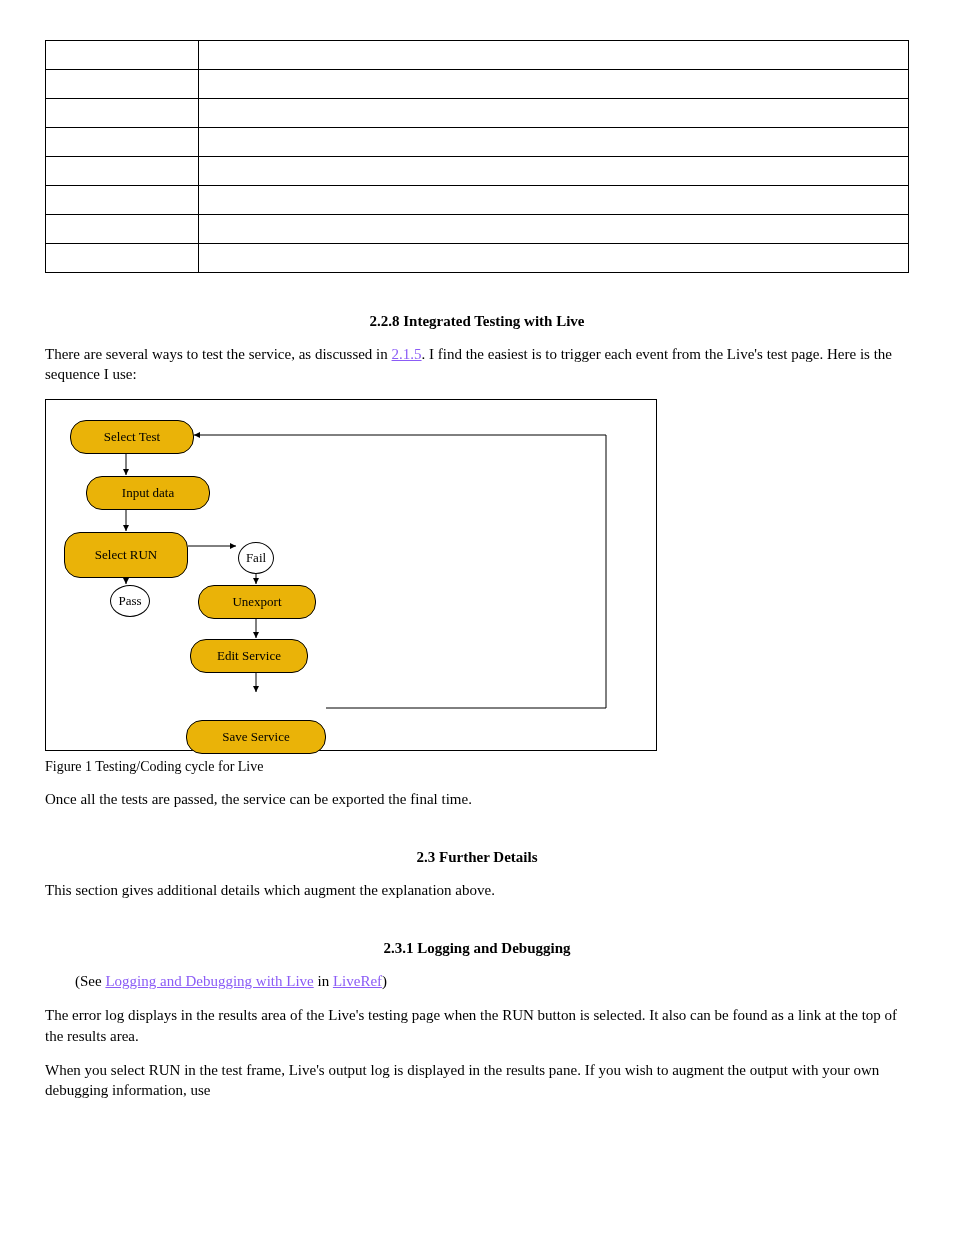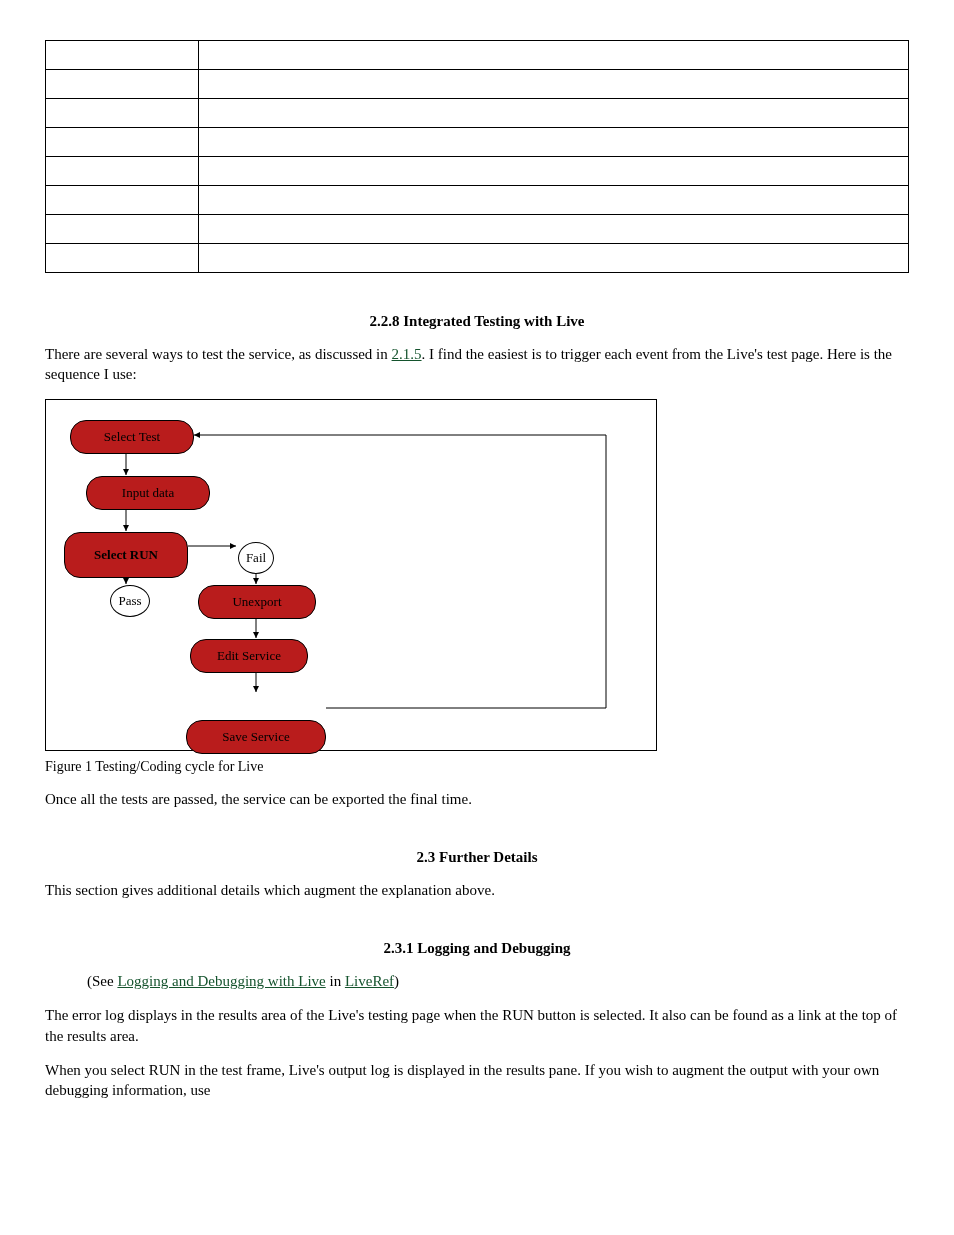--- a/index.html
+++ b/index.html
@@ -31,40 +31,40 @@
     margin-bottom: 12px;
     font-size: 15px;
     text-align: center;
   }
   .para {
     margin: 14px 0;
     line-height: 1.35;
     font-size: 15px;
   }
   .link {
-    color: #14532d;
+    color: #8b5cf6;
     text-decoration: underline;
   }
   .figure-box {
     border: 1px solid #000;
     width: 610px;
     height: 350px;
     position: relative;
     margin: 14px 0 6px 0;
     font-family: "Times New Roman", serif;
   }
   .figcap {
     font-size: 14px;
     margin: 8px 0 0 0;
   }
   .pill {
     position: absolute;
     border: 1px solid #000;
     border-radius: 16px;
-    background: #b91c1c;
+    background: #eab308;
     display: flex;
     align-items: center;
     justify-content: center;
     font-size: 13px;
     box-sizing: border-box;
     padding: 16px 6px;
     white-space: nowrap;
   }
   .circle {
     position: absolute;
@@ -150,37 +150,37 @@
 
     <line x1="210" y1="216" x2="210" y2="238" stroke="#000" stroke-width="1" marker-end="url(#ah)"></line>
 
     <line x1="210" y1="270" x2="210" y2="292" stroke="#000" stroke-width="1" marker-end="url(#ah)"></line>
 
     <polyline points="280,308 560,308 560,35 148,35" fill="none" stroke="#000" stroke-width="1" marker-end="url(#ah)"></polyline>
   </svg>
 
   <div class="pill" style="left:24px; top:20px; width:124px; height:30px;">Select Test</div>
   <div class="pill" style="left:40px; top:76px; width:124px; height:30px;">Input data</div>
-  <div class="pill" style="left:18px; top:132px; width:124px; height:46px;font-weight:bold;">Select  RUN</div>
+  <div class="pill" style="left:18px; top:132px; width:124px; height:46px;">Select  RUN</div>
   <div class="circle" style="left:64px; top:185px; width:40px; height:32px;">Pass</div>
   <div class="circle" style="left:192px; top:130px; width:36px; height:32px;margin-top:12px;">Fail</div>
   <div class="pill" style="left:152px; top:185px; width:118px; height:30px;">Unexport</div>
   <div class="pill" style="left:144px; top:239px; width:118px; height:30px;">Edit  Service</div>
   <div class="pill" style="left:140px; top:293px; width:140px; height:30px;margin-top:27px;">Save  Service</div>
 </div>
 
 <div class="figcap">Figure 1 Testing/Coding cycle for Live</div>
 
 <p class="para">Once all the tests are passed, the service can be exported the final time.</p>
 
 <div class="section-heading">2.3 Further Details</div>
 
 <p class="para">This section gives additional details which augment the explanation above.</p>
 
 <div class="section-heading">2.3.1 Logging and Debugging</div>
 
-<p class="para" style="margin-left:42px;">
+<p class="para" style="margin-left:30px;">
   <span>(See </span><span class="link">Logging and Debugging with Live</span><span> in </span><span class="link">LiveRef</span><span>)</span>
 </p>
 
 <p class="para">The error log displays in the results area of the Live's testing page when the RUN button is selected.  It also can be found as a link at the top of the results area.</p>
 
 <p class="para">When you select RUN in the test frame, Live's output log is displayed in the results pane.  If you wish to augment the output with your own debugging information, use</p>
 
 </body></html>

